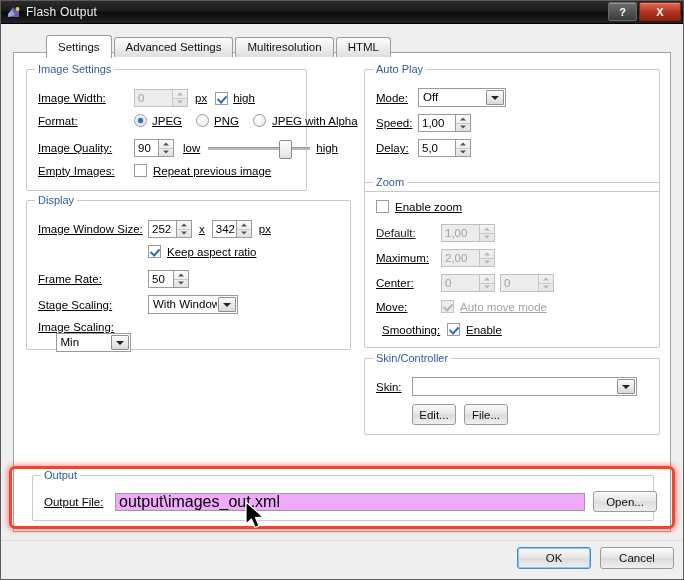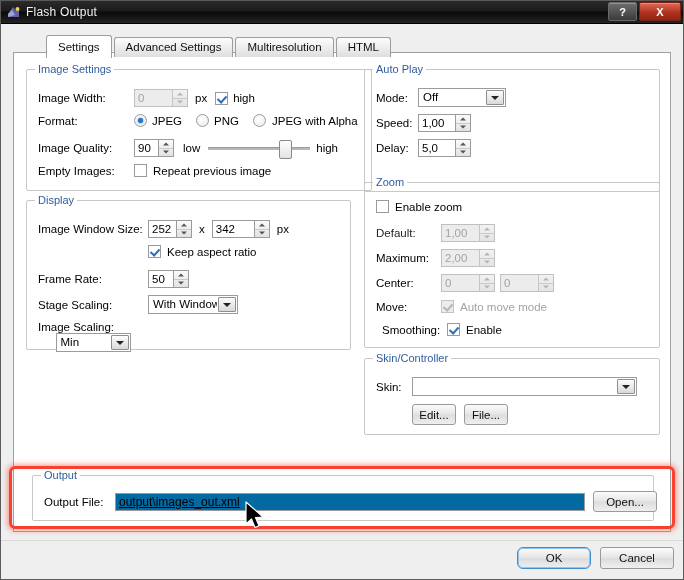--- a/index.html
+++ b/index.html
@@ -52,25 +52,25 @@
     position:absolute;left:12px;top:51px;width:658px;height:480px;
     box-sizing:border-box;border:1px solid #a0a0a0;background:#fff;
   }
   
   .group{position:absolute;box-sizing:border-box;border:1px solid #c8c8c8;border-radius:2px;}
   .group > .glegend{
     position:absolute;top:-7px;left:8px;background:#fff;padding:0 3px;
     color:#2f5d9e;font-size:11px;
   }
   .row{position:absolute;display:flex;align-items:center;}
-  .lbl{white-space:nowrap;font-size:11.5px;}
+  .lbl{white-space:nowrap;font-size:11.5px;text-decoration:underline;}
   
   .tbox{
-    box-sizing:border-box;height:18px;border:1px solid #9b9b9b;background:#0369a1;
-    font-size:12px;line-height:16px;padding:0 3px;overflow:hidden;white-space:nowrap;text-decoration:underline;
+    box-sizing:border-box;height:18px;border:1px solid #9b9b9b;background:#f0abfc;
+    font-size:16px;line-height:16px;padding:0 3px;overflow:hidden;white-space:nowrap;
   }
   .spin{display:flex;align-items:stretch;height:18px;box-sizing:border-box;
         border:1px solid #9b9b9b;background:#fff;}
   .spin.dis{background:#ececec;border-color:#c0c0c0;}
   .spin .sv{flex:1;font-size:11.5px;line-height:16px;padding:0 3px;overflow:hidden;white-space:nowrap;}
   .spin.dis .sv{color:#a3a3a3;}
   .spin .sb{
     width:14px;border-left:1px solid #9b9b9b;
     background:linear-gradient(to bottom,#fbfbfb,#e2e2e2);
     display:flex;flex-direction:column;
@@ -113,21 +113,21 @@
   .rad.on::after{
     content:"";position:absolute;left:3px;top:3px;width:5px;height:5px;border-radius:50%;
     background:#2276c4;box-shadow:0 0 2px #2276c4;
   }
   .btn{
     box-sizing:border-box;height:21px;border:1px solid #9a9a9a;border-radius:3px;
     background:linear-gradient(to bottom,#fbfbfb,#e6e6e6 48%,#dcdcdc 52%,#efefef);
     font-size:11.5px;display:flex;align-items:center;justify-content:center;
     color:#111;white-space:nowrap;
   }
-  .btn.focus{border-color:#3d8ed1;box-shadow:0 0 0 1px #8fc6ef inset;border-radius:6px;}
+  .btn.focus{border-color:#3d8ed1;box-shadow:0 0 0 1px #8fc6ef inset;}
   
   .slider{position:relative;width:102px;height:18px;}
   .slider .track{position:absolute;left:0;right:0;top:8px;height:2px;
                  background:#b8b8b8;border-top:1px solid #9c9c9c;}
   .slider .thumb{position:absolute;left:71px;top:1px;width:11px;height:17px;
                  border:1px solid #8a8a8a;border-radius:2px;
                  background:linear-gradient(to bottom,#fdfdfd,#e3e3e3);}
   
   .hl{
     position:absolute;box-sizing:border-box;border:3px solid #f8402f;border-radius:6px;
@@ -158,21 +158,21 @@
 
   <div class="tabstrip">
     <div class="tab active">Settings</div>
     <div class="tab">Advanced Settings</div>
     <div class="tab">Multiresolution</div>
     <div class="tab">HTML</div>
   </div>
 
   <div class="tabpanel">
 
-    <div class="group" style="left:12px;top:16px;width:346px;height:122px;">
+    <div class="group" style="left:12px;top:16px;width:281px;height:122px;">
       <span class="glegend">Image Settings</span>
 
       <div class="row" style="left:11px;top:19px;">
         <span class="lbl" style="width:96px;">Image Width:</span>
         <span class="spin dis" style="width:54px;">
           <span class="sv">0</span>
           <span class="sb">
               <i></i>
               <i></i>
             </span>
@@ -222,21 +222,21 @@
       <div class="row" style="left:11px;top:19px;">
         <span class="lbl" style="width:110px;">Image Window Size:</span>
         <span class="spin" style="width:44px;">
           <span class="sv">252</span>
           <span class="sb">
               <i></i>
               <i></i>
             </span>
         </span>
         <span class="lbl" style="margin:0 7px;">x</span>
-        <span class="spin" style="width:58px;">
+        <span class="spin" style="width:40px;">
           <span class="sv">342</span>
           <span class="sb">
               <i></i>
               <i></i>
             </span>
         </span>
         <span class="lbl" style="margin-left:7px;">px</span>
       </div>
 
       <div class="row" style="left:121px;top:44px;">

